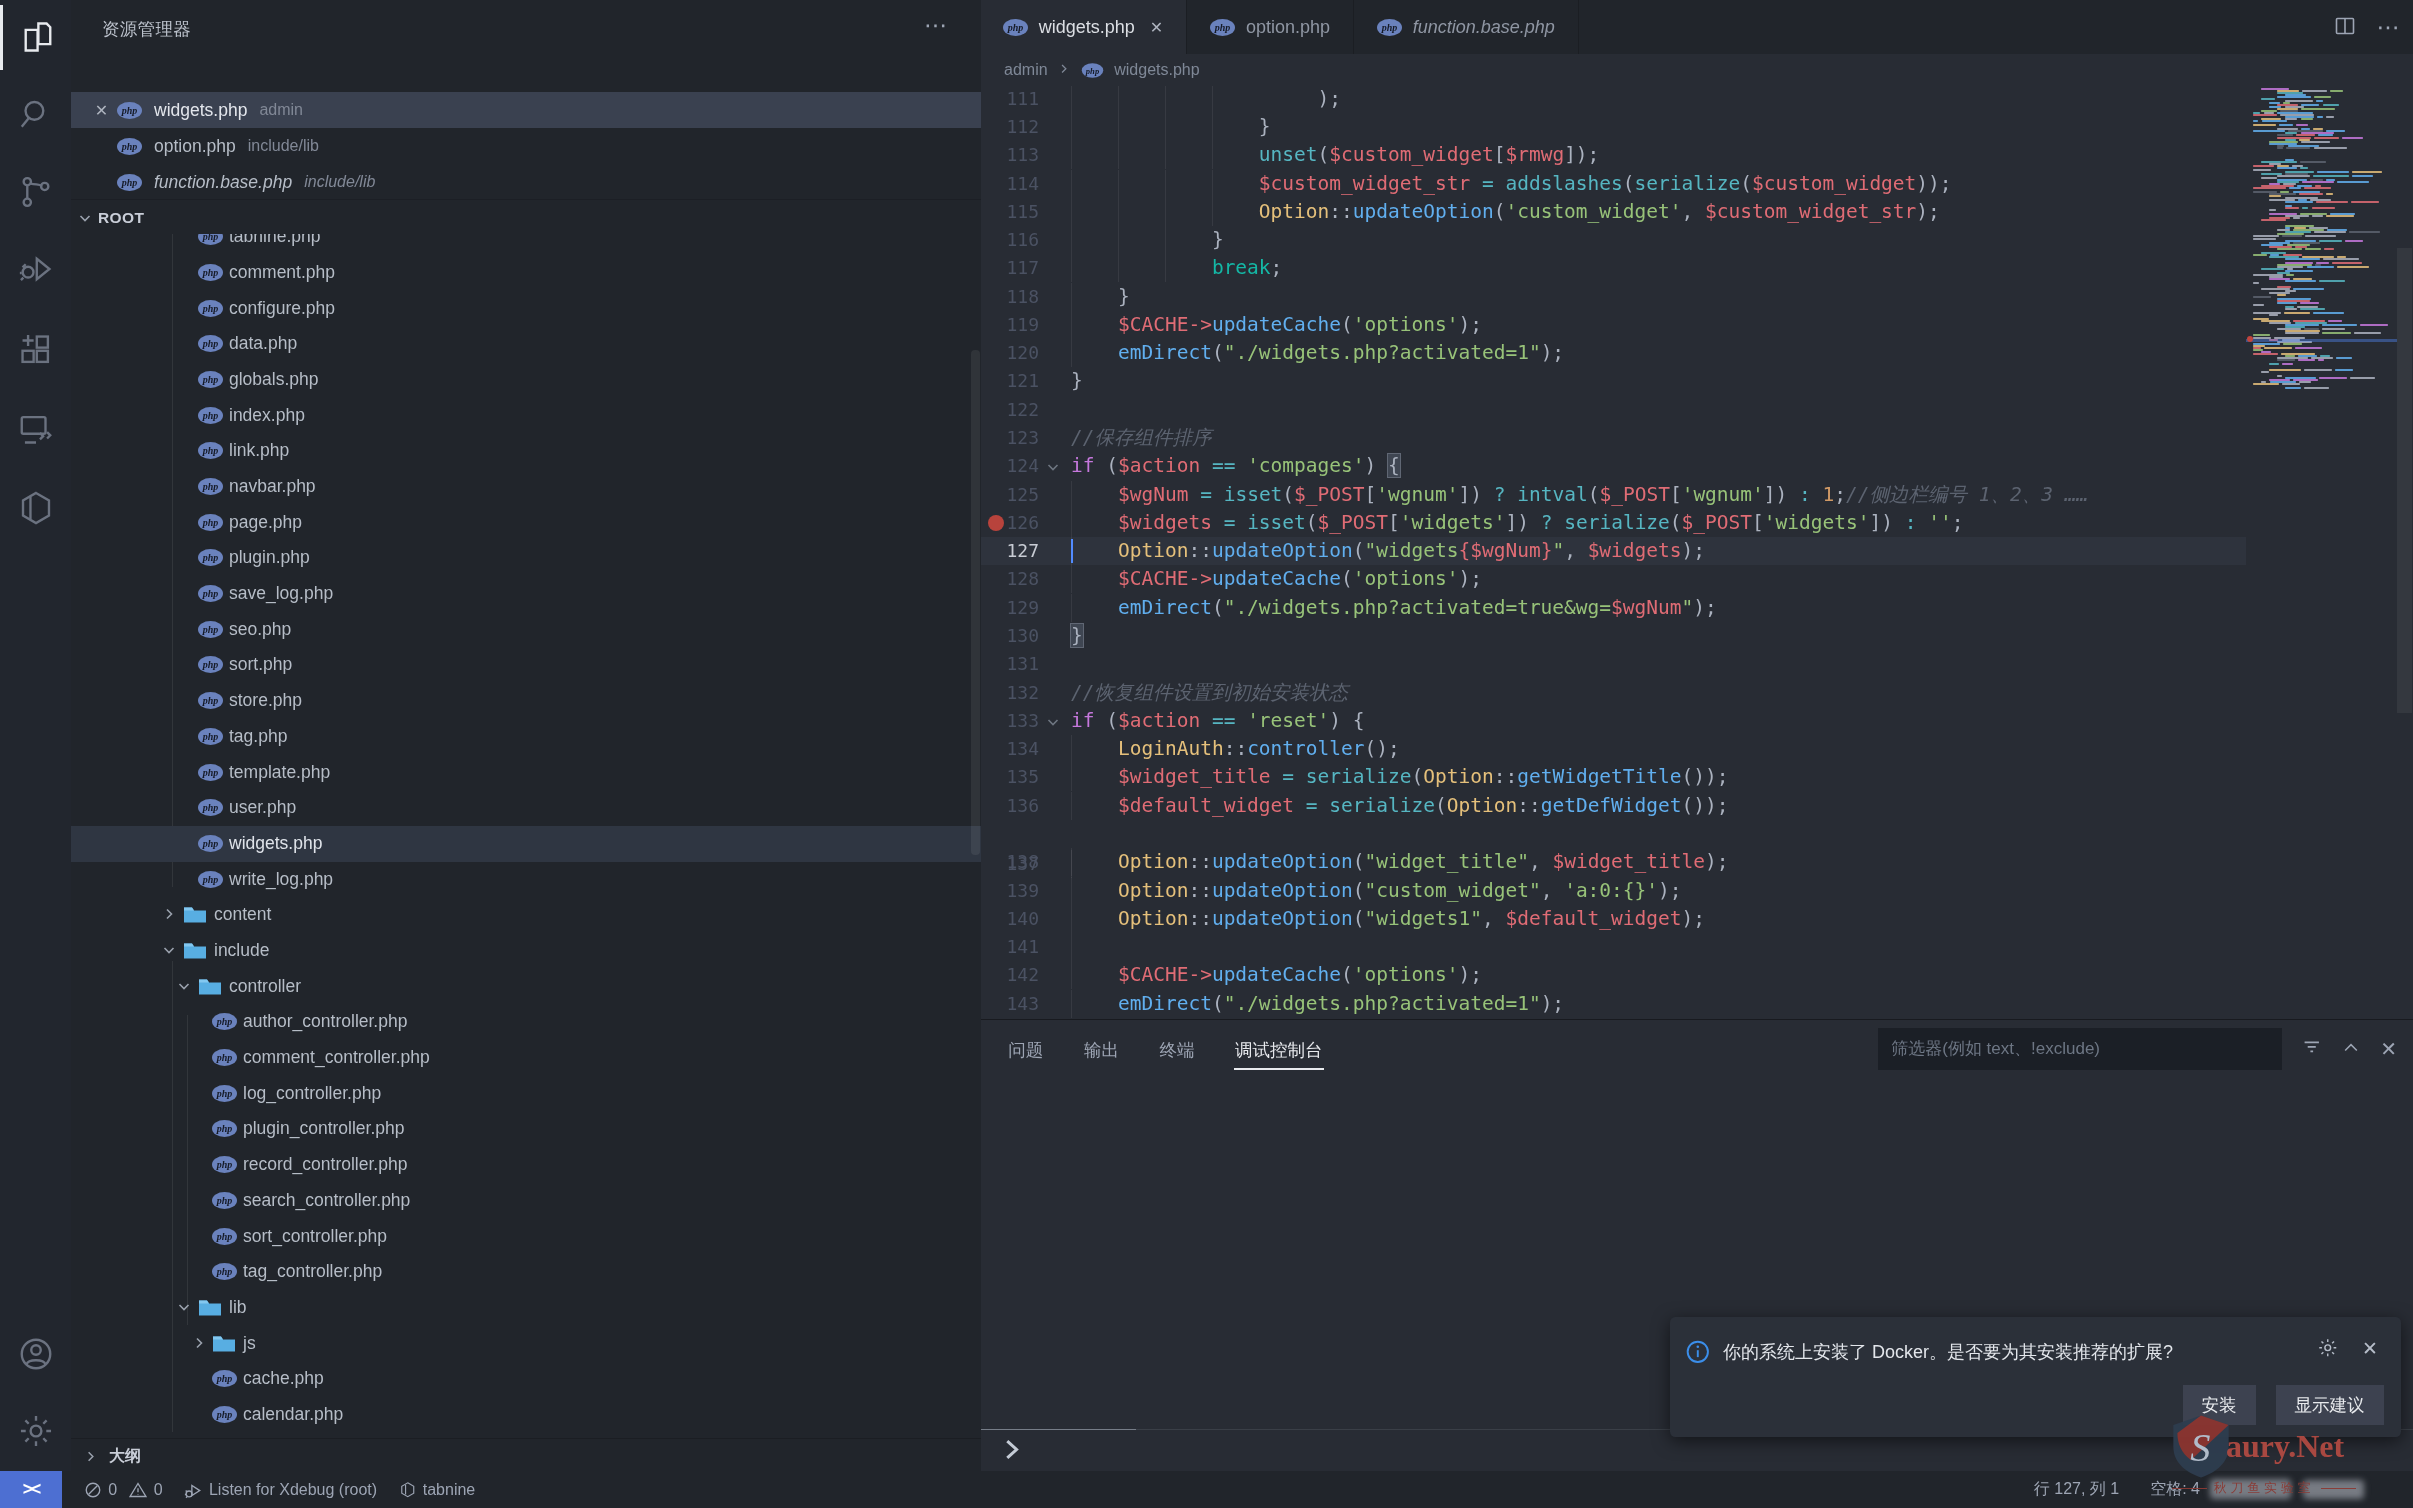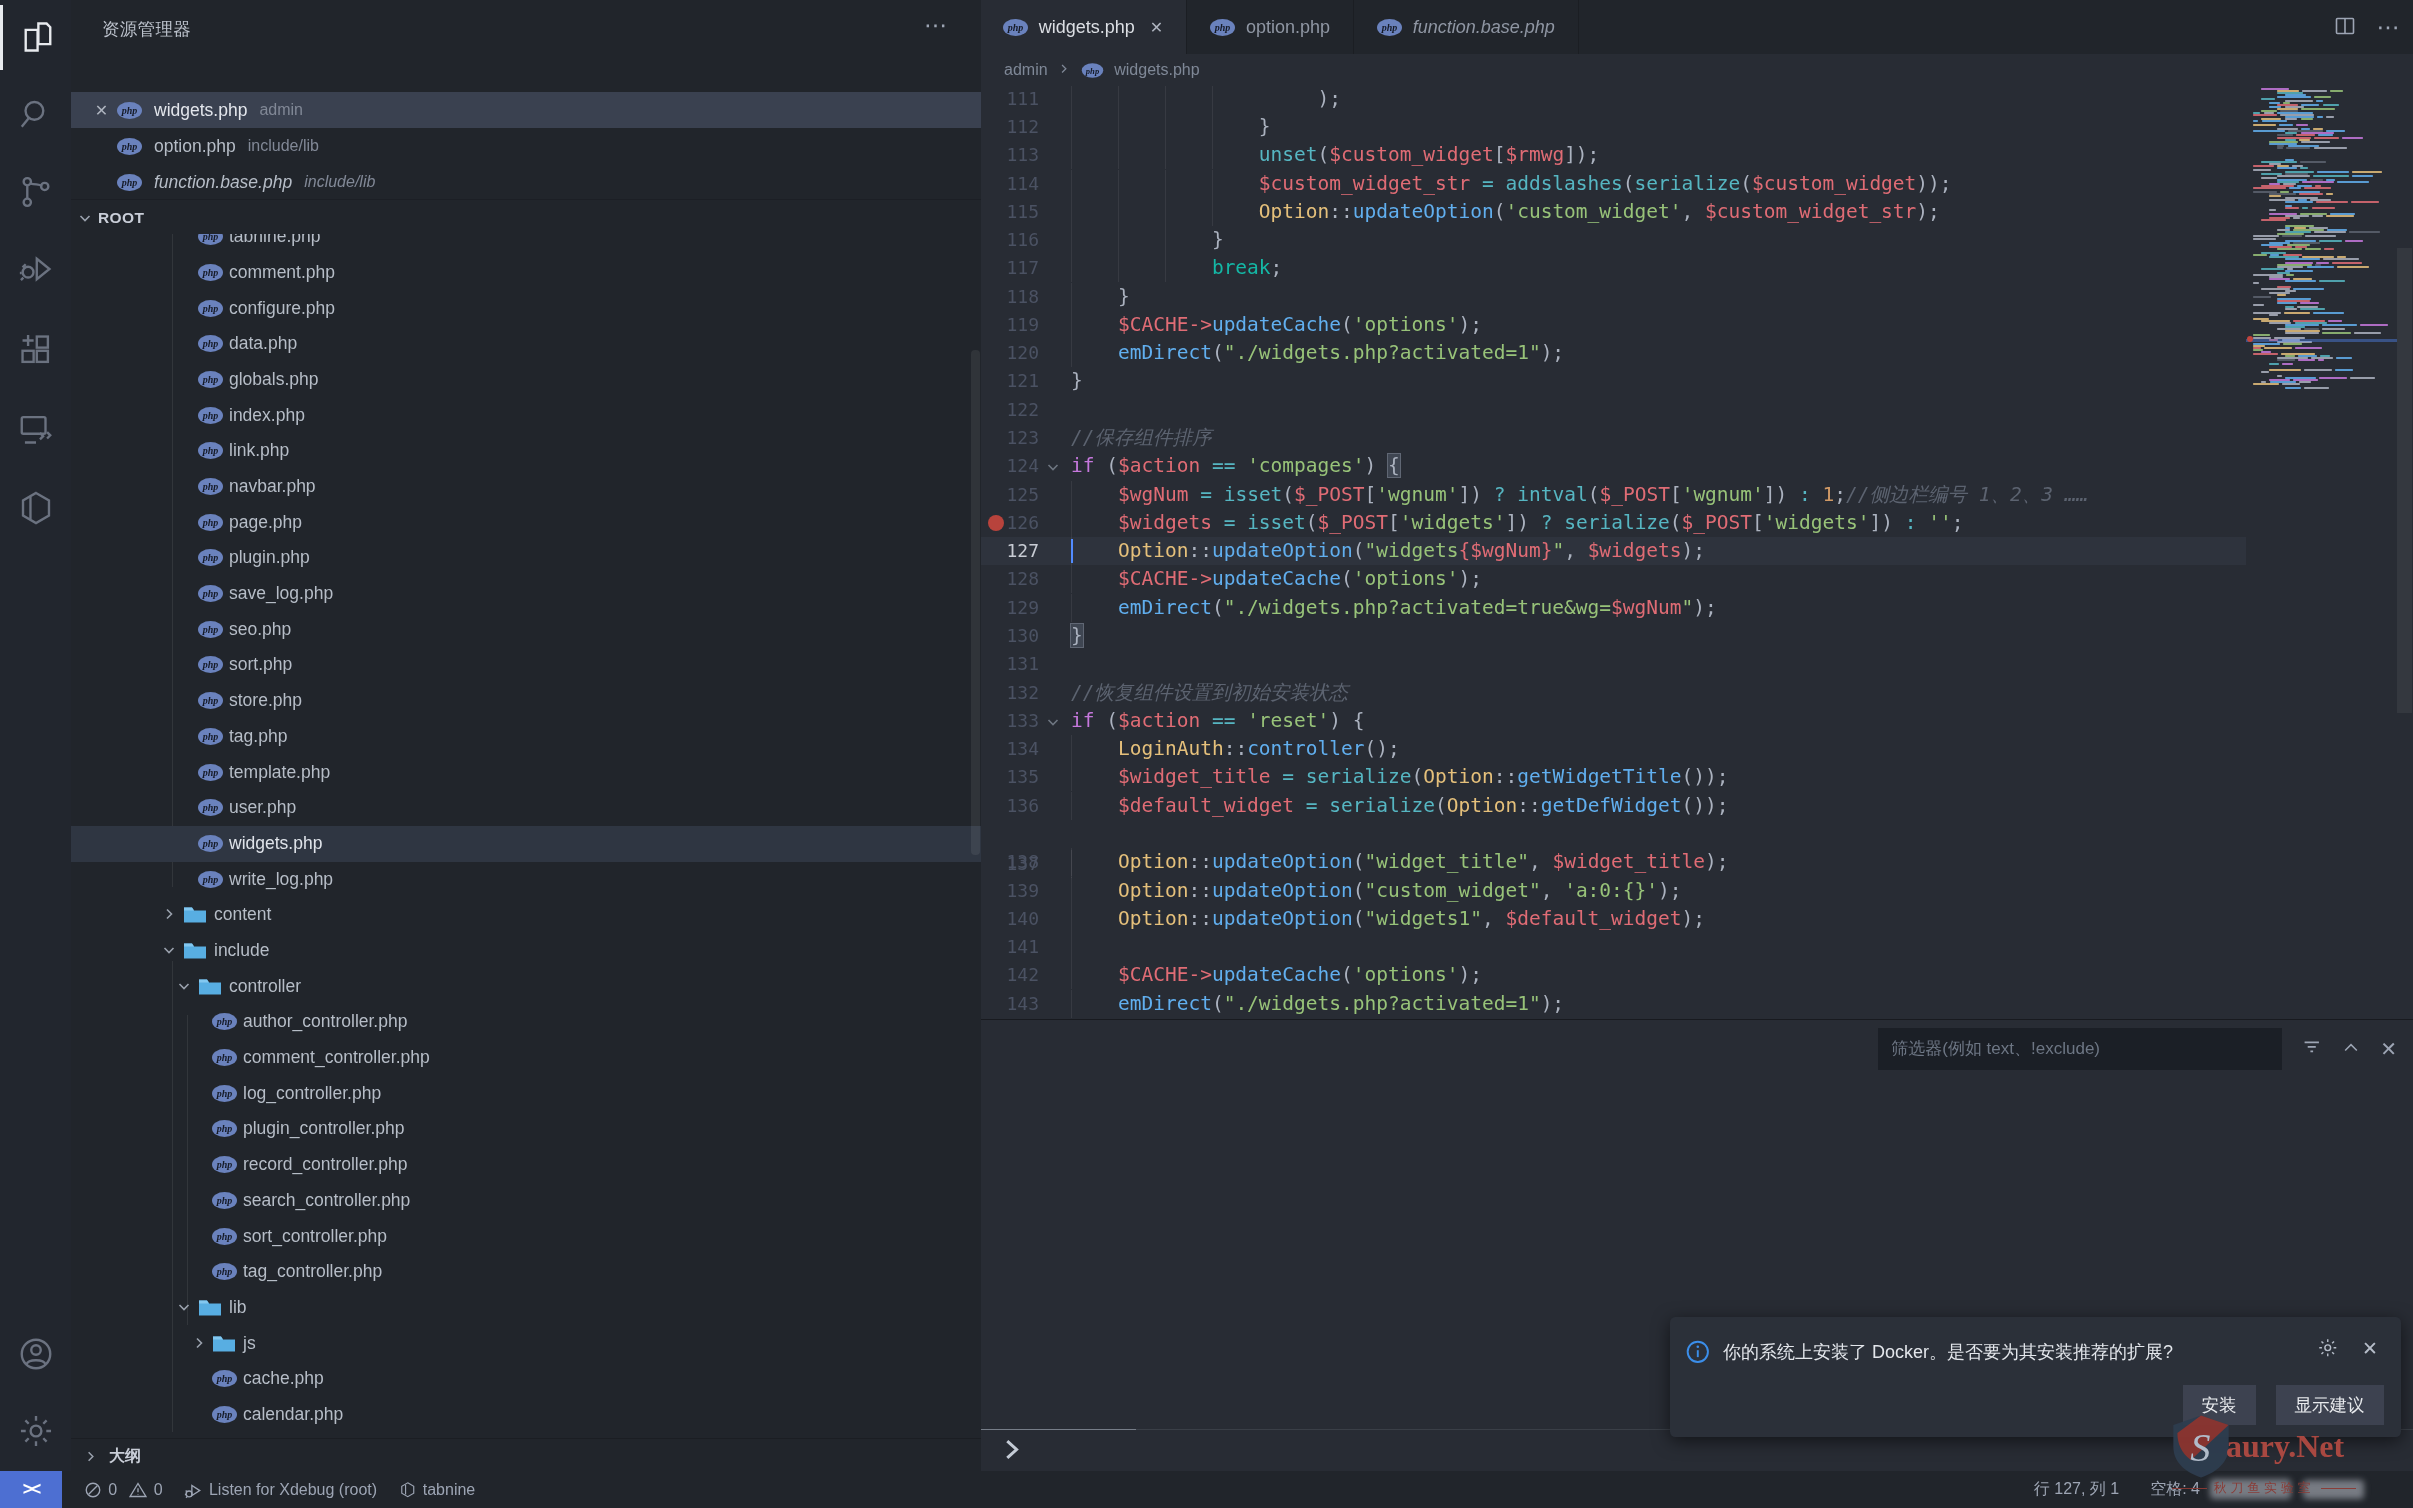--- a/index.html
+++ b/index.html
@@ -1081,20 +1081,26 @@
             <div class="mseg" style="width: 16px; background: rgb(97, 175, 239);"></div>
             <div class="mseg" style="width: 25px; background: rgb(171, 178, 191);"></div>
           </div>
           <div class="m-hl" style="top: 253px;"></div>
           <div class="m-bp" style="top: 250px;"></div>
         </div>
       <div class="vscroll"></div>
     </div>
 
     <div class="panel">
+      <div class="panel-tabs" id="panel-tabs">
+          <div class="ptab">问题</div>
+          <div class="ptab">输出</div>
+          <div class="ptab">终端</div>
+          <div class="ptab active">调试控制台</div>
+        </div>
       <div class="panel-right">
         <input class="filter" placeholder="筛选器(例如 text、!exclude)" style="">
         <span><svg width="21.5" height="21.5" viewBox="0 0 24 24" fill="none" stroke="#9da5b4" stroke-width="1.8">
               <path d="M4 6h16M7.5 11h9M10.5 16h3"></path>
             </svg></span>
         <span><svg width="20" height="20" viewBox="0 0 24 24" fill="none" stroke="#9da5b4" stroke-width="1.8">
               <path d="M5 15l7-7 7 7"></path>
             </svg></span>
         <span style="font-size:20px;color:#9da5b4;cursor:pointer">✕</span>
       </div>

